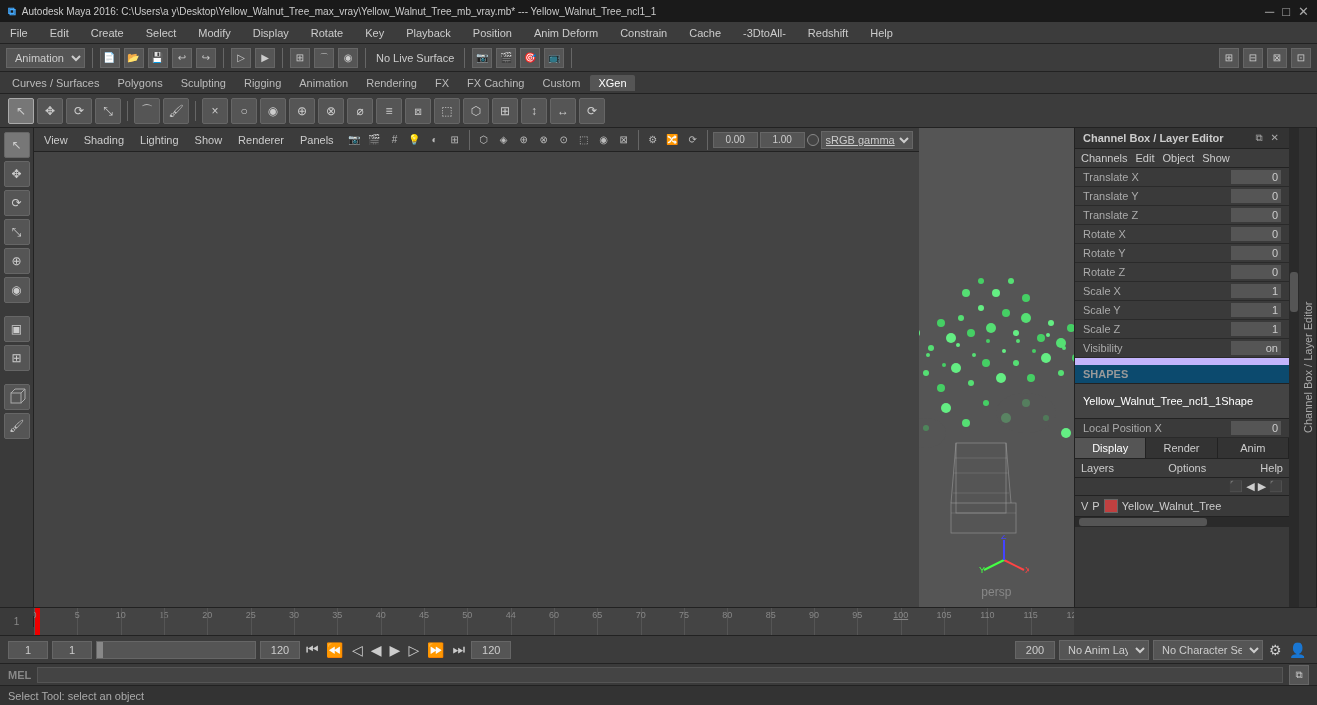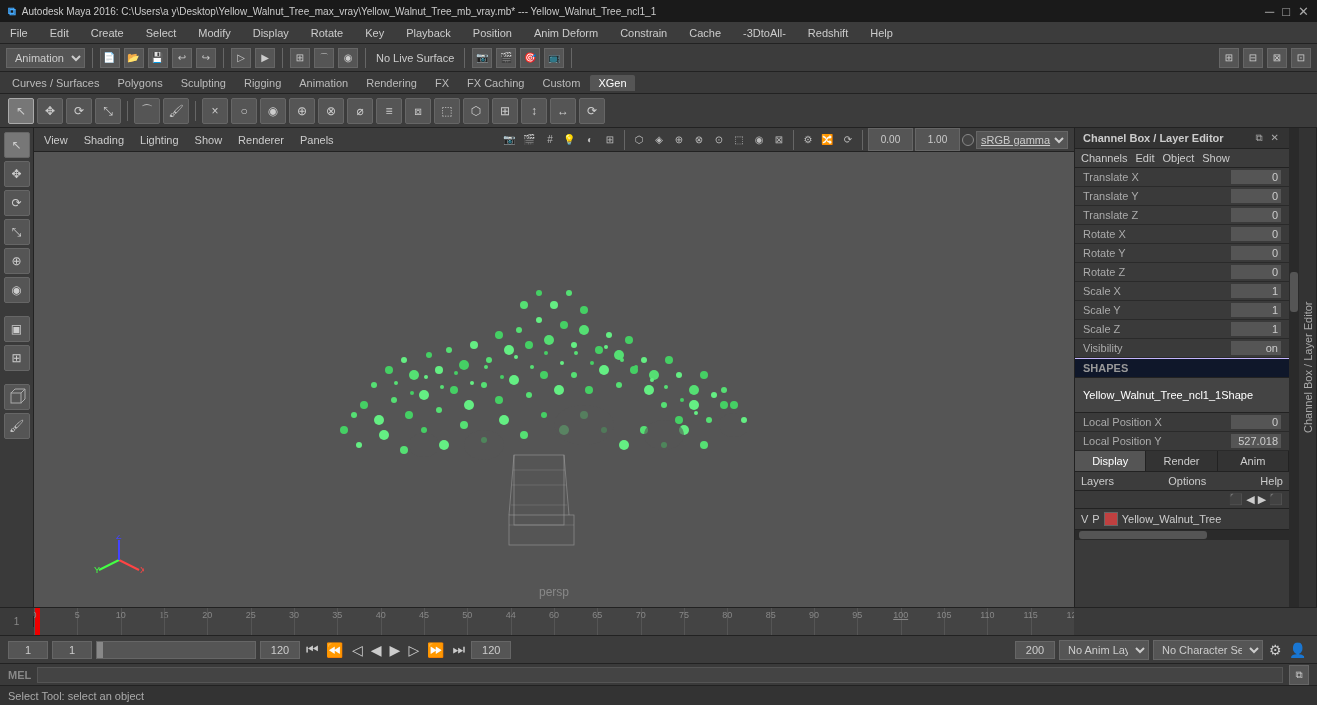--- a/index.html
+++ b/index.html
@@ -150,21 +150,21 @@
       height: 24px;
       display: flex;
       align-items: center;
       padding: 0 6px;
       gap: 8px;
       border-bottom: 1px solid #222;
     }
     .vp-menu { color: #ccc; font-size: 11px; cursor: pointer; padding: 2px 4px; }
     .vp-icon-row { display: flex; align-items: center; gap: 2px; margin-left: auto; }
     .vp-icon { width: 18px; height: 18px; display: flex; align-items: center; justify-content: center; font-size: 10px; color: #bbb; cursor: pointer; }
-    .vp-input { background: #555; border: 1px solid #666; color: #ccc; width: 45px; height: 23px; font-size: 10px; text-align: center; }
+    .vp-input { background: #555; border: 1px solid #666; color: #ccc; width: 45px; height: 16px; font-size: 10px; text-align: center; }
     .vp-dropdown { background: #555; border: 1px solid #666; color: #ccc; height: 18px; font-size: 11px; text-decoration: underline; }
 
     
     #viewport-content {
       position: relative;
       width: 100%;
       height: 100%;
       background: #555;
       display: flex;
       align-items: center;
@@ -228,27 +228,27 @@
     .attr-row {
       display: flex;
       justify-content: space-between;
       align-items: center;
       padding: 2px 8px;
       border-bottom: 1px solid #2a2a2a;
     }
     .attr-name { color: #aaa; font-size: 11px; }
     .attr-value { color: #ccc; font-size: 11px; background: #555; border: none; width: 50px; text-align: right; padding: 1px 3px; }
     .section-header {
-      background: #0f172a;
+      background: #0c4a6e;
       padding: 3px 8px;
       color: #999;
       font-size: 11px;
       font-weight: bold;
       border-bottom: 1px solid #222;
-      border-top: 1px solid #c4b5fd;
+      border-top: 7px solid #c4b5fd;
     }
     #shapes-name {
       background: #444;
       padding: 11px 8px;
       color: #fff;
       font-size: 11px;
       border-bottom: 1px solid #222;
     }
 
     
@@ -409,21 +409,21 @@
 
     #content-area {
       display: flex;
       flex: 1;
       overflow: hidden;
     }
 
     #viewport-wrapper {
       flex: 1;
       display: flex;
-      flex-direction: column;
+      flex-direction: row;
       overflow: hidden;
     }
 
     #right-outer {
       display: flex;
       flex-direction: row;
     }
 
     
     #cb-scroll {
@@ -855,24 +855,20 @@
       <input class="attr-value" value="on" style="">
     </div>
           </div>
 
         <div class="section-header">SHAPES</div>
         <div id="shapes-name">Yellow_Walnut_Tree_ncl1_1Shape</div>
         <div id="shape-attr-list">
             <div class="attr-row">
       <span class="attr-name">Local Position X</span>
       <input class="attr-value" value="0" style="">
-    </div>
-            <div class="attr-row">
-      <span class="attr-name">Local Position Y</span>
-      <input class="attr-value" value="527.018" style="">
     </div>
           </div>
 
         <div id="display-tabs">
           <div class="disp-tab active">Display</div>
           <div class="disp-tab">Render</div>
           <div class="disp-tab">Anim</div>
         </div>
 
         <div id="layer-controls">

